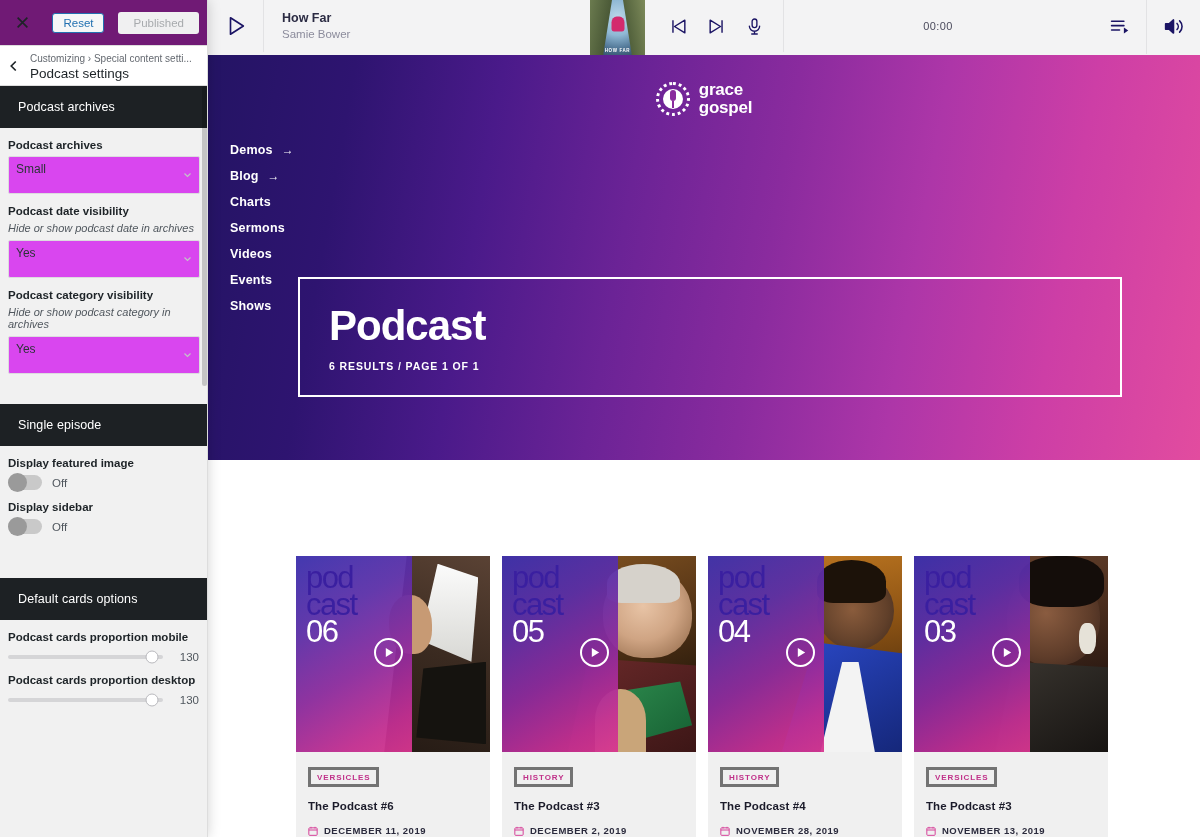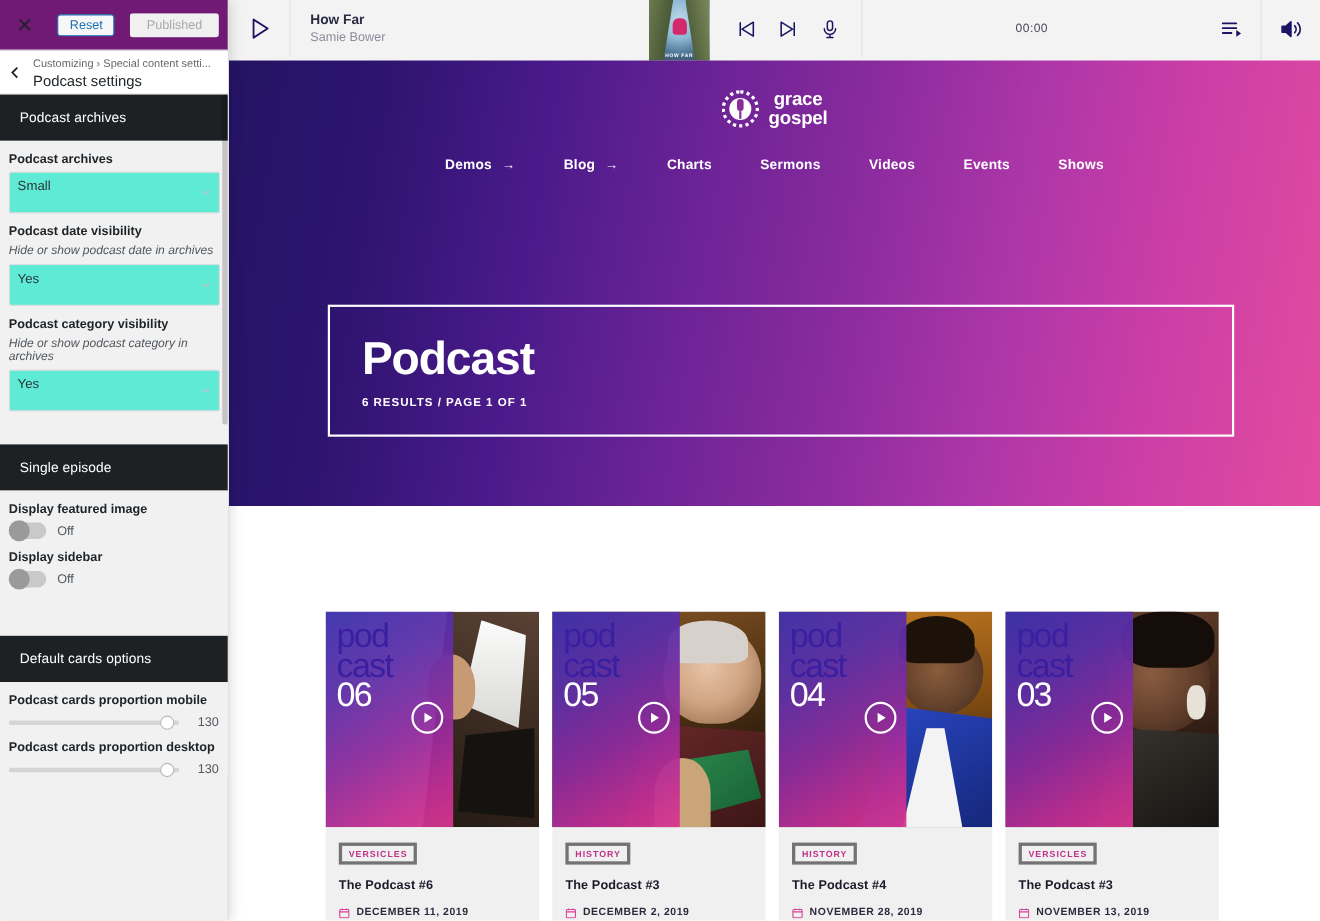--- a/index.html
+++ b/index.html
@@ -58,21 +58,21 @@
   .cz-section-head {
     background: #1d2124; color: #fff;
     font-size: 12.5px; padding: 14px 0 14px 18px;
     letter-spacing: .1px;
   }
   .cz-body { padding: 0 8px; background: #f1f1f1; }
   .cz-field { padding: 11px 0 0 0; }
   .cz-label { font-size: 11.5px; font-weight: bold; color: #1d2327; margin-bottom: 5px; display: block; }
   .cz-desc { font-size: 11px; color: #50575e; font-style: italic; margin-bottom: 6px; display: block; }
   .cz-select {
-    width: 192px; height: 38px; background: #5eead4; border: 1px solid #dcdcde; border-radius: 2px;
+    width: 192px; height: 38px; background: #d946ef; border: 1px solid #dcdcde; border-radius: 2px;
     font-size: 12px; color: #2c3338; padding: 0 22px 0 7px; line-height: 24px;
     position: relative; cursor: pointer;
   }
   .cz-select .chev {
     position: absolute; right: 7px; top: 50%; transform: translateY(-50%);
     width: 9px; height: 9px; color: #c3c4c7;
   }
   .cz-toggle-row { display: flex; align-items: center; margin-top: 6px; }
   .cz-toggle {
     width: 34px; height: 15px; border-radius: 8px; background: #c9c9c9;
@@ -152,23 +152,23 @@
     padding-top: 16px;
   }
   .brand { display: flex; align-items: center; justify-content: center; gap: 9px; padding-top: 10px; }
   .brand-mark { width: 34px; height: 34px; position: relative; }
   .brand-mark .ring { position: absolute; inset: 0; border-radius: 50%; border: 3px dotted #fff; }
   .brand-mark .inner { position: absolute; inset: 7px; border-radius: 50%; background: #fff; }
   .brand-mark .mic { position: absolute; left: 50%; top: 8px; transform: translateX(-50%);
       width: 6px; height: 11px; border-radius: 3px; background: #8a2b9e; }
   .brand-mark .stand { position: absolute; left: 50%; top: 19px; transform: translateX(-50%);
       width: 2px; height: 7px; background: #8a2b9e; }
-  .brand-text { color: #fff; font-weight: bold; font-size: 17px; line-height: 17.5px; letter-spacing: -.2px; text-align: center; }
-
-  .site-nav { display: flex; justify-content: center; gap: 0; margin-top: 21px; }
+  .brand-text { color: #fff; font-weight: bold; font-size: 17px; line-height: 17.5px; letter-spacing: -.2px; }
+
+  .site-nav { display: flex; justify-content: center; gap: 0; margin-top: 21px; flex-direction: column; }
   .nav-item {
     color: #fff; font-size: 12.5px; font-weight: bold; letter-spacing: .2px;
     padding: 6px 22px; cursor: pointer; display: flex; align-items: center; gap: 9px; white-space: nowrap;
   }
   .nav-arrow { font-size: 12px; opacity: .95; }
 
   .hero-box {
     position: absolute; left: 90px; top: 222px; width: 824px; height: 120px;
     border: 2px solid #ffffff; display: flex; flex-direction: column; justify-content: center;
     padding-left: 29px;

